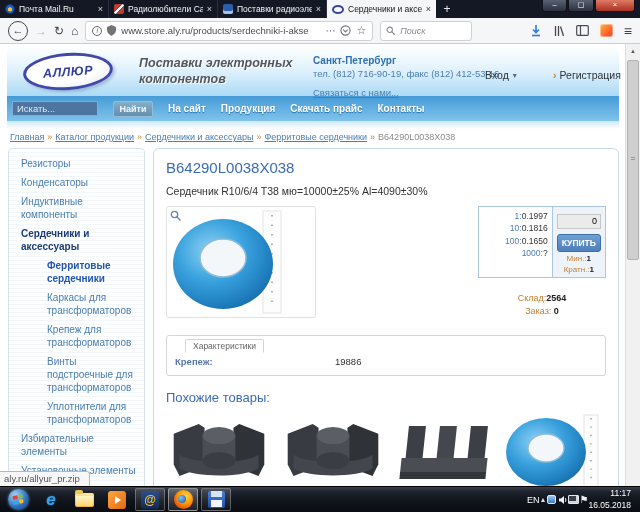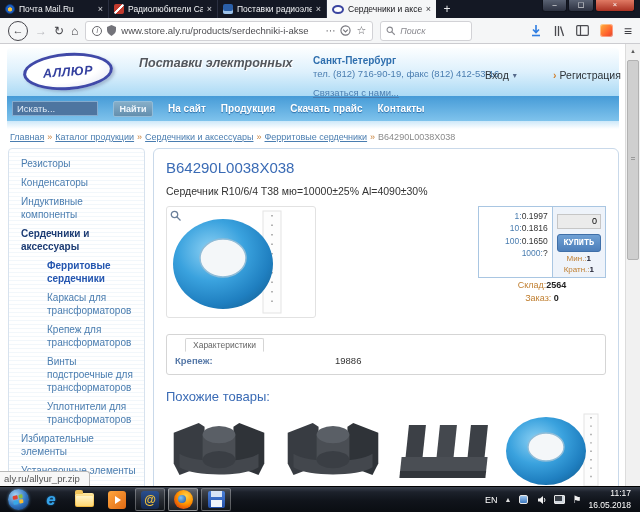--- a/index.html
+++ b/index.html
@@ -93,24 +93,24 @@
   .price-col { width:128px; }
   table.price { width:100%; border-collapse:collapse; }
   table.price th { border:1px solid #a9c6e2; background:#dae8f5; color:#33557f; font-size:8px; padding:2px 1px; }
   table.price td { border:1px solid #a9c6e2; vertical-align:top; padding:3px 4px; }
   td.tiers { width:58%; background:#fff; }
   td.buy { background:#eef3fa; text-align:center; }
   .tier { font-size:8.5px; text-align:right; line-height:1.45; }
   .tier .tq { color:#4a7db0; } .tier .tq::after { content:":"; color:#4a7db0; }
   .tier .tp { color:#333; }
   .qty-input { width:100%; height:15px; background:#ebebeb; border:1px solid #c6c6c6; text-align:right; font-size:9px; padding:0 3px; font-family:inherit; }
-  .buy-btn { margin-top:5px; width:100%; height:18px; background:linear-gradient(#6fa0d4,#4d7fba); border:1px solid #3f6fa8; border-radius:3px; color:#fff; font-size:8.5px; font-weight:bold; font-family:Liberation Mono, monospace; }
+  .buy-btn { margin-top:5px; width:100%; height:18px; background:linear-gradient(#6fa0d4,#4d7fba); border:1px solid #3f6fa8; border-radius:3px; color:#fff; font-size:8.5px; font-weight:bold; font-family:Liberation Sans, sans-serif; }
   .mm-line { font-size:8px; margin-top:2px; }
   .mm-line .lab { color:#c07f30; } .mm-line .val { color:#223; font-weight:bold; }
-  .stock-lines { margin-top:1px; text-align:center; font-size:9px; line-height:1.5; }
+  .stock-lines { margin-top:14px; text-align:center; font-size:9px; line-height:1.5; }
   .stock-lines .lab { color:#c07f30; } .stock-lines .val { color:#222; font-weight:bold; }
 
   .char-box { margin-top:16px; border:1px solid #d5d5d5; border-radius:3px; padding:0 8px 8px; }
   .char-tab { display:inline-block; border:1px solid #d5d5d5; border-bottom:1px solid #fff; background:#fff; padding:1px 7px; font-size:8.5px; color:#666; position:relative; top:-1px; margin-left:10px; border-radius:2px 2px 0 0; }
   .char-row { display:flex; margin-top:2px; }
   .sku-label { width:160px; color:#5779a8; font-weight:bold; font-size:9.5px; }
   .sku-value { font-size:9.5px; color:#333; }
 
   .similar-h { margin-top:14px; font-size:13px; color:#3a6bb5; }
   .thumbs { display:flex; gap:8px; margin-top:8px; align-items:center; }
@@ -134,21 +134,21 @@
   .folder::before { content:""; position:absolute; top:-3px; left:0; width:8px; height:4px; background:#f0c35a; border-radius:2px 2px 0 0; }
   .folder::after { content:""; position:absolute; inset:3px 1px 1px; background:linear-gradient(#fff4c8,#ffd873); border-radius:1px; }
   .media { width:18px; height:18px; border-radius:3px; background:linear-gradient(135deg,#ffa63e,#e06a14); display:grid; place-items:center; }
   .media i { width:0; height:0; border-left:6px solid #fff; border-top:4px solid transparent; border-bottom:4px solid transparent; margin-left:2px; }
   .agent { width:18px; height:18px; border-radius:3px; background:linear-gradient(#2a4f8e,#14284e); color:#f2c23a; font-size:12px; font-weight:bold; display:grid; place-items:center; }
   .fx { width:19px; height:19px; border-radius:50%; background:radial-gradient(circle at 62% 32%,#ffd24a,#ff9500 45%,#e04a0a 78%,#a8230a); position:relative; }
   .fx::after { content:""; position:absolute; left:4px; top:5px; width:8px; height:8px; border-radius:50%; background:radial-gradient(circle at 35% 35%,#7fc4f0,#1d4f9e); }
   .floppy { width:17px; height:17px; border-radius:2px; background:linear-gradient(#4a7fd8,#2450a8); position:relative; }
   .floppy::before { content:""; position:absolute; left:3px; top:0; width:11px; height:6px; background:#d9e4f5; }
   .floppy::after { content:""; position:absolute; left:3px; bottom:1px; width:11px; height:7px; background:#f0f4fa; }
-  .tray { margin-left:auto; display:flex; align-items:center; gap:7px; padding-right:4px; color:#fff;justify-content:flex-end; }
+  .tray { margin-left:auto; display:flex; align-items:center; padding-right:4px; color:#fff;justify-content:flex-end; }
   .tray .lang { font-size:9px; }
   .tray .up { font-size:7px; color:#ddd; }
   .ticon { width:11px; height:11px; display:grid; place-items:center; }
   .t-upd { width:9px; height:9px; border:1px solid #e8e8e8; border-radius:2px; background:linear-gradient(#9fc7ee,#3c78c0); }
   .t-net { width:11px; height:9px; border:1px solid #e8e8e8; border-radius:1px; background:#3a4048; box-shadow:inset -2px -2px 0 #cfd6de; }
   .t-flag { color:#f0f0f0; font-size:10px; line-height:1; }
   .clock { font-size:8.5px; line-height:1.3; text-align:right; color:#fff; padding-right:2px; }
 </style>
 </head>
 <body>
@@ -228,20 +228,21 @@
 
   <div class="viewport">
     <div class="pagearea">
 
       <div class="site-header">
         <div class="logo">
             <span>АЛЛЮР</span>
           </div>
         <div class="tagline">
           <div>Поставки электронных</div>
+          <div>компонентов</div>
         </div>
         <div class="contacts">
           <div class="city">Санкт-Петербург</div>
           <div class="phone">тел. (812) 716-90-19, факс (812) 412-53-16</div>
           <a class="contact-link">Связаться с нами...</a>
         </div>
         <div class="login">
           <span>Вход</span>
           <span style="color:#55698a;font-size:8px;">▾</span>
         </div>

